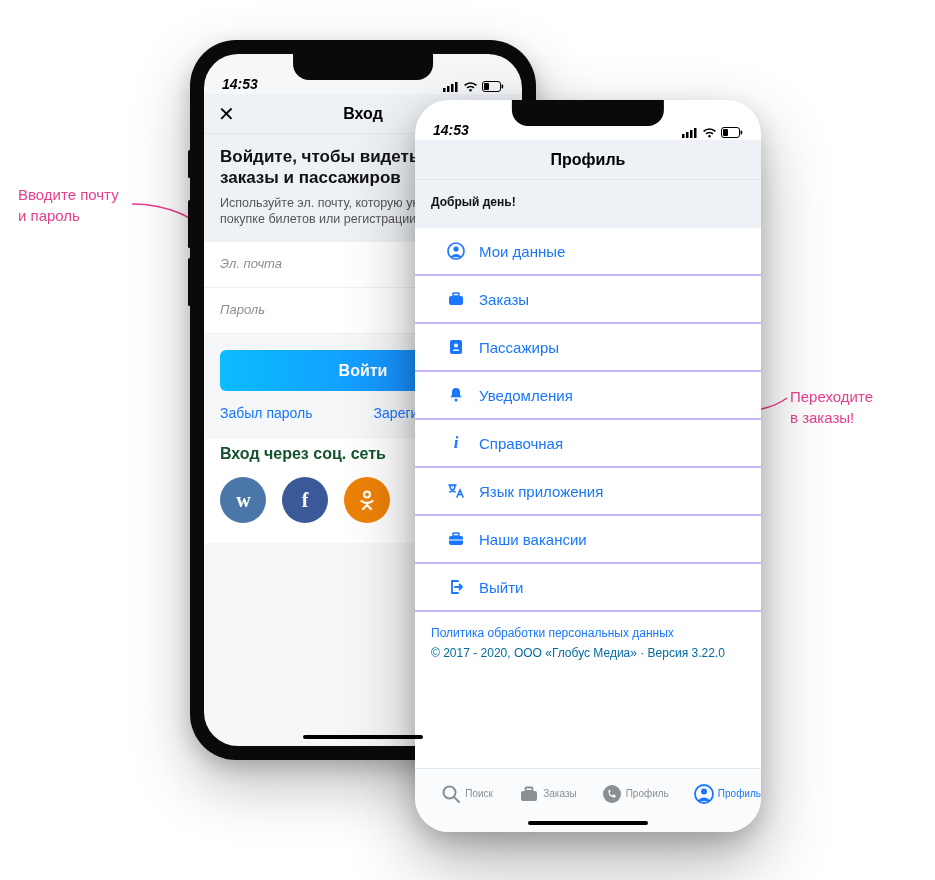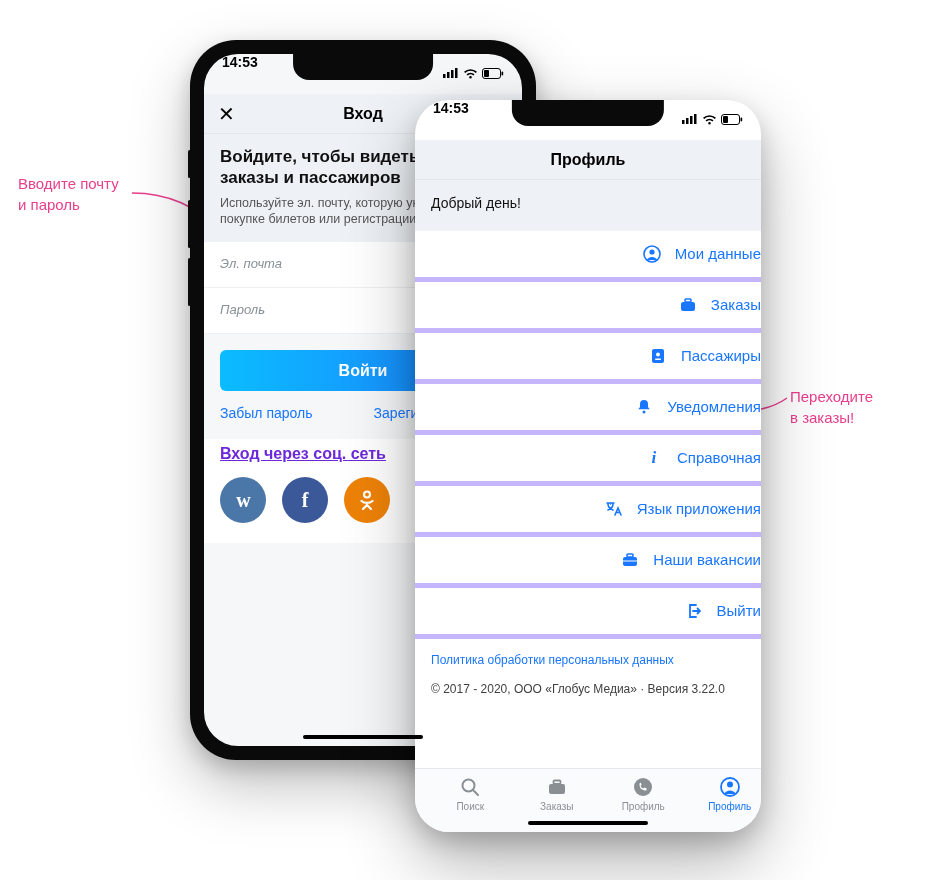--- a/index.html
+++ b/index.html
@@ -41,24 +41,25 @@
     position: absolute;
     top: 0; left: 50%; transform: translateX(-50%);
     width: 44%; height: 26px;
     background: #0a0a0a;
     border-bottom-left-radius: 16px;
     border-bottom-right-radius: 16px;
     z-index: 30;
   }
   .statusbar {
     height: 40px;
-    display: flex; justify-content: space-between;
+    display: flex; align-items: flex-end; justify-content: space-between;
     padding: 0 18px 2px;
     font-size: 14px; font-weight: 600;
     color: #000;
+    font-style: italic;
   }
   .stat-right { display:flex; align-items:center; gap:4px; }
   .hbar {
     position: absolute; bottom: 7px; left: 50%; transform: translateX(-50%);
     width: 120px; height: 4px; background:#000; border-radius: 4px; z-index:40;
   }
 
   
   .navA { height: 40px; display:flex; align-items:center; justify-content:center; position:relative; background:#eef2f6; border-bottom:1px solid #e2e6ea;}
   .navA-title { font-weight:600; font-size:16px; }
@@ -69,60 +70,60 @@
   .fields { background:#fff; }
   .field { padding: 14px 16px 10px; border-bottom:1px solid #eef0f2; font-size:13px; color:#8a8f94; height:46px;font-style:italic; }
   .login-btn {
     margin: 16px 16px 0; height:41px; border-radius:6px;
     background: linear-gradient(90deg,#0bbcff,#1d7dff);
     color:#fff; font-weight:600; font-size:16px;
     display:flex; align-items:center; justify-content:center;
   }
   .linksA { display:flex; justify-content:space-between; padding: 14px 16px 18px; font-size:14px; color:#1976ff;text-align:right; }
   .socA { padding: 6px 16px 20px; background:#fff; }
-  .socA-title { font-weight:700; font-size:16px; color:#6d28d9;text-decoration:underline; }
+  .socA-title { font-weight:700; font-size:16px; color:#14532d; }
   .soc-row { display:flex; gap:16px; margin-top:14px; }
   .soc-btn { width:46px; height:46px; border-radius:50%; display:flex; align-items:center; justify-content:center; color:#fff; font-weight:700; font-size:20px; }
   .vk { background:#4a76a8; letter-spacing:-1px; font-family: Georgia, serif;}
   .fb { background:#3b5998; font-family: Georgia, serif;}
   .ok { background:#ee8208; }
 
   
   .phoneB-card {
     position:absolute;
     border-radius: 34px;
     background:#fff;
     overflow:hidden;
     box-shadow: 0 30px 70px rgba(0,0,0,.30), 0 10px 24px rgba(0,0,0,.18);
   }
   .navB { height:40px; display:flex; align-items:center; justify-content:center; font-weight:600; font-size:16px; background:#eef2f6; border-bottom:1px solid #e2e6ea; }
-  .greetB { padding: 14px 16px 18px; background:#eef2f6; font-size:14px; font-weight:400; line-height:1.35; color:#111;}
+  .greetB { padding: 14px 16px 18px; background:#eef2f6; font-size:12px; font-weight:700; line-height:1.35; color:#111;}
   .menuB { background:#fff; }
   .row {
     display:flex; align-items:center; gap:14px;
-    padding: 14px 0; border-bottom:5px solid #c4b5fd;
-    color:#1976ff; font-size:15px;justify-content:flex-end;
+    padding: 14px 32px; border-bottom:2px solid #c4b5fd;
+    color:#1976ff; font-size:15px;
   }
   .row .ic { width:18px; height:18px; display:flex; align-items:center; justify-content:center; flex-shrink:0; }
   .footB { padding: 14px 16px 4px; font-size:12px; }
   .footB .pp { color:#1976ff; }
-  .footB .cp { color:#404040; margin-top:15px; }
+  .footB .cp { color:#0369a1; margin-top:6px; }
   .tabbar {
     position:absolute; left:0; right:0; bottom:0; height:64px;
     border-top:1px solid #e5e8eb; background:#fafbfc;
     display:flex; padding-bottom:14px;
   }
-  .tab { flex:1; display:flex; flex-direction:column; align-items:center; justify-content:center; gap:3px; color:#8a8f94; font-size:10px;margin-left:24px; }
+  .tab { flex:1; display:flex; flex-direction:row; align-items:center; justify-content:center; gap:3px; color:#8a8f94; font-size:10px;margin-left:24px; }
   .tab.active { color:#1976ff; }
   .tab .ic { width:22px; height:22px; display:flex; align-items:center; justify-content:center;}
 </style>
 </head>
 <body>
 
-<div class="annot" style="left:18px; top:173px;">
+<div class="annot" style="left:18px; top:184px;">
   <div>Вводите почту</div>
   <div>и пароль</div>
   <svg width="100" height="70" style="left:112px; top:12px;">
     <defs>
         <marker id="ah1" markerWidth="8" markerHeight="8" refX="6" refY="3" orient="auto">
           <path d="M0,0 L7,3 L0,6 Z" fill="#e83e8c"></path>
         </marker>
       </defs>
     <path d="M2,8 C35,8 70,20 92,50" stroke="#e83e8c" stroke-width="1.5" fill="none" marker-end="url(#ah1)"></path>
   </svg>

